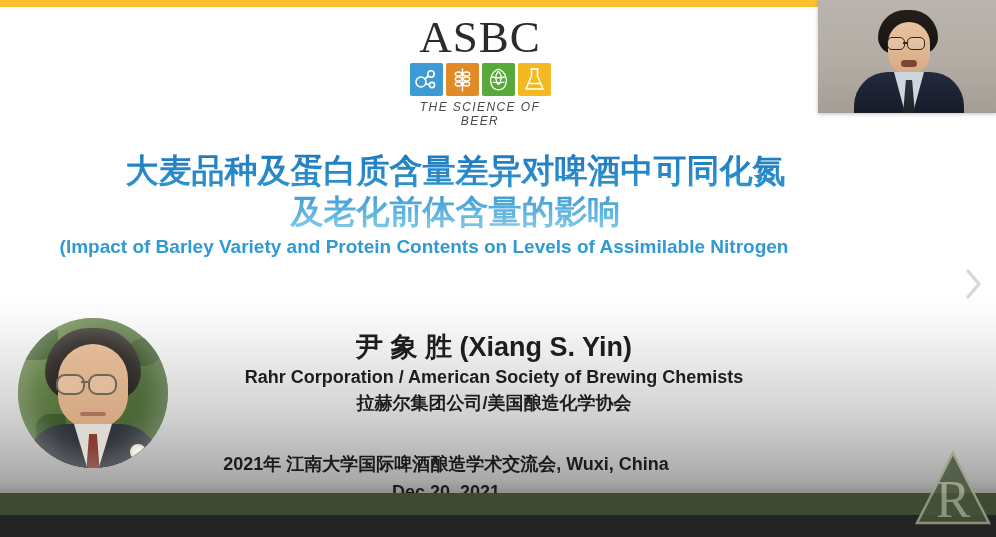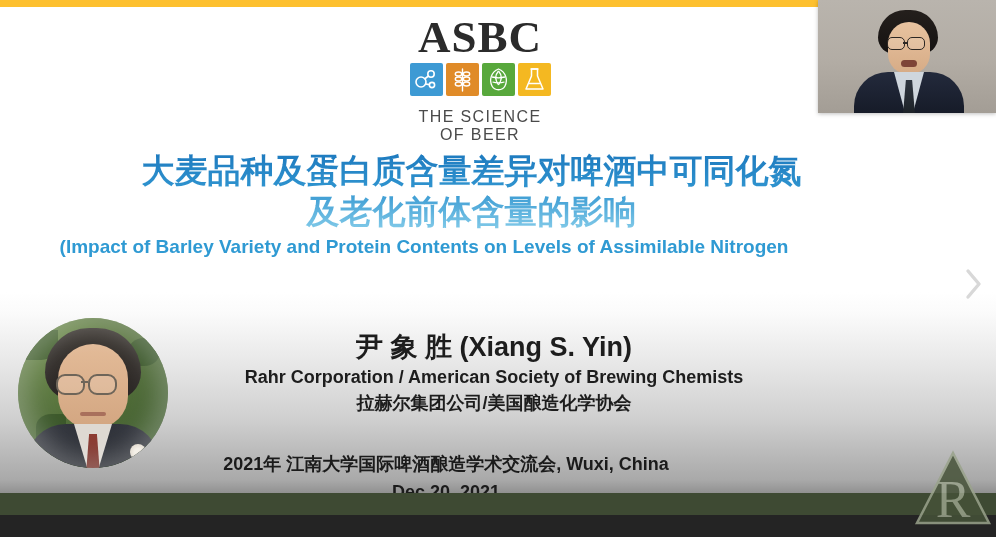--- a/index.html
+++ b/index.html
@@ -39,40 +39,40 @@
   }
 
   
   .logo{
     position:absolute;left:404px;top:14px;width:152px;height:112px;
     text-align:center;
   }
   .logo-word{
     font-family:"Liberation Serif",serif;
     font-size:45px;line-height:46px;letter-spacing:1px;
-    color:#2b2b2b;font-weight:700;
+    color:#2b2b2b;font-weight:400;
     display:block;
   }
   .logo-squares{
     display:flex;gap:3px;justify-content:center;margin-top:3px;
   }
   .sq{width:33px;height:33px;border-radius:2px;position:relative;}
   .sq svg{position:absolute;left:3px;top:3px;}
   .sq-molecule{background:#3d9ad4;}
   .sq-barley{background:#e08b28;}
   .sq-hop{background:#58a83c;}
   .sq-flask{background:#f4b821;}
   .logo-tag{
-    display:block;margin-top:12px;
-    font-size:16px;letter-spacing:1.4px;color:#4a4a4a;
+    display:block;margin-top:4px;
+    font-size:12px;letter-spacing:1.4px;color:#4a4a4a;font-style:italic;
   }
 
   
   .title-cn{
-    position:absolute;left:16px;top:150px;width:911px;
+    position:absolute;left:0;top:150px;width:911px;
     text-align:center;
     font-size:33px;line-height:41px;font-weight:700;
     background:linear-gradient(to bottom,#1c78bd 0%,#2f93cf 45%,#86cdea 100%);
     -webkit-background-clip:text;background-clip:text;
     color:transparent;-webkit-text-fill-color:transparent;
   }
   .title-cn span{display:block;}
   .title-en{
     position:absolute;left:0;top:233px;width:848px;
     text-align:center;

